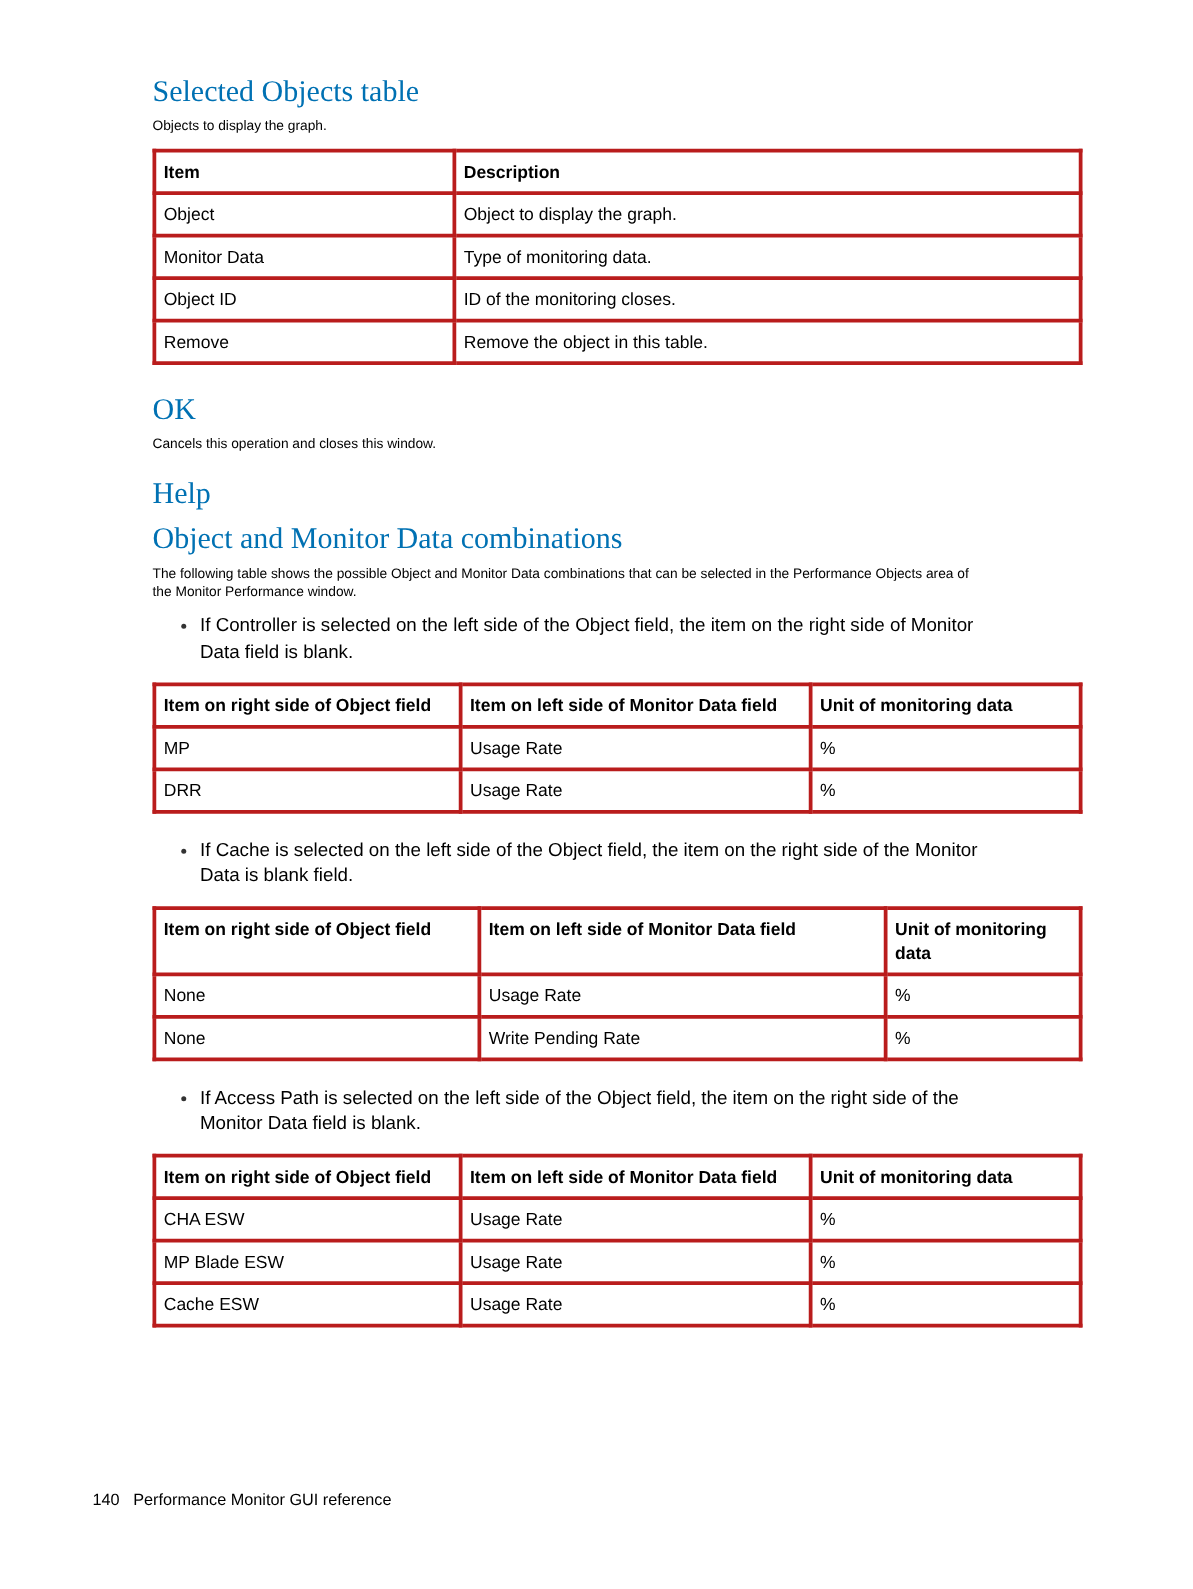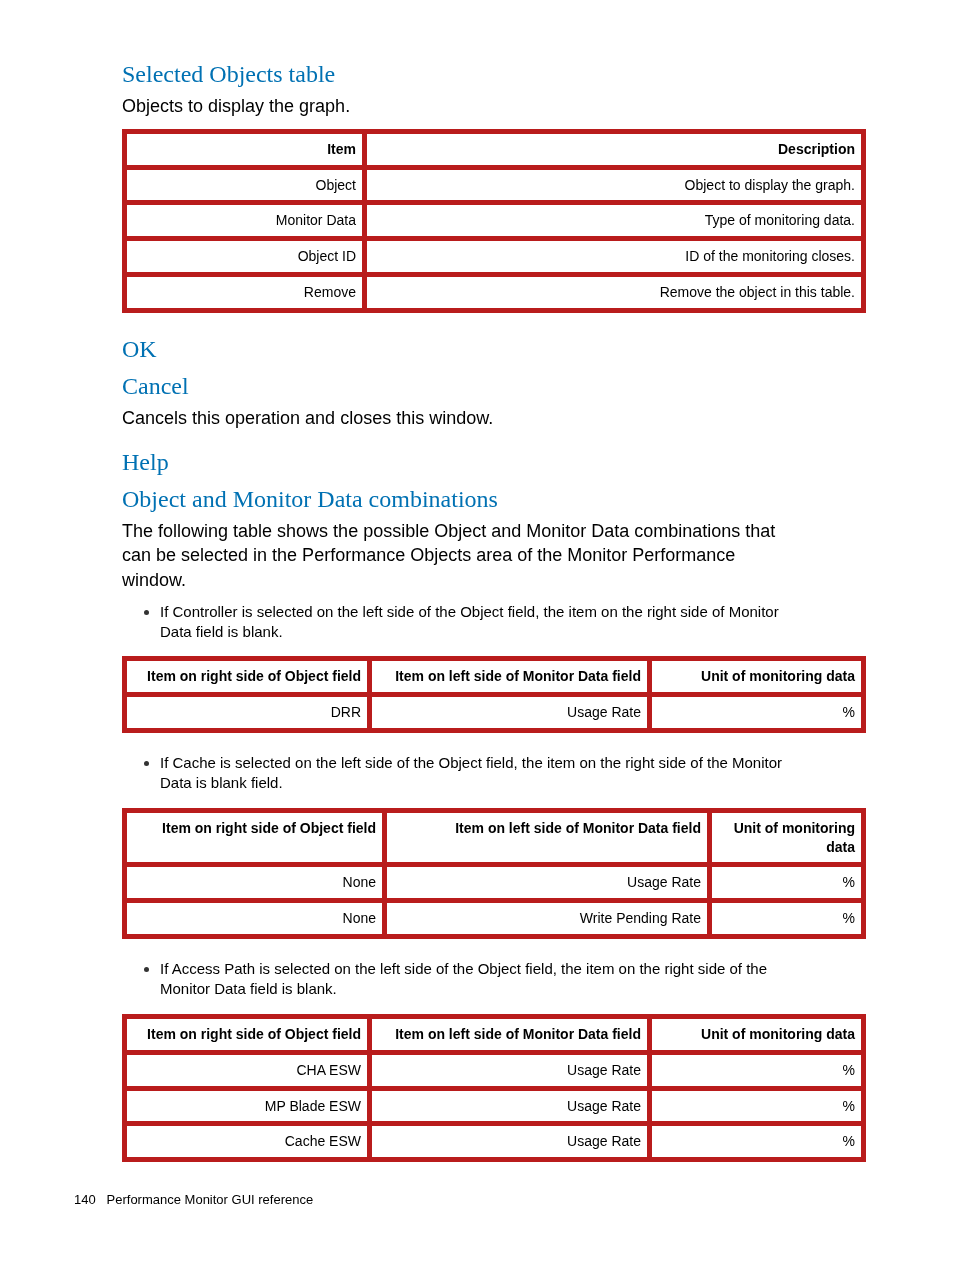--- a/index.html
+++ b/index.html
@@ -1,23 +1,23 @@
 <!DOCTYPE html>
 <html><head>
 <meta charset="utf-8">
 <style>
   body{margin:0;background:#fff;font-family:Arial,Helvetica,sans-serif;font-size:15px;color:#000;line-height:1.35}
   .page{width:876px;height:1271px;position:relative;padding:58px 88px 0 122px;box-sizing:border-box}
   h2{font-family:"Times New Roman",Georgia,serif;font-weight:400;color:#0071b3;margin:0 0 4px 0;font-size:24px}
   h2.tight{margin-top:18px}
-  p{margin:0 0 16px 0;font-size:18px}
+  p{margin:0 0 16px 0;font-size:11px}
   p.sub{margin:0 0 10px 0}
   table{border-collapse:collapse;width:744px;margin:0 0 0 0;font-size:14px}
   table.tbl{border-top:2px solid #0071b3;border-bottom:2px solid #0071b3;margin-bottom:20px}
-  th,td{text-align:right;padding:6px 6px 6px 6px;border:5px solid #b91c1c;vertical-align:top}
+  th,td{text-align:left;padding:6px 6px 6px 6px;border:3px solid #b91c1c;vertical-align:top}
   th{font-weight:700}
   ul{margin:0 0 14px 0;padding-left:38px}
   li{margin-bottom:4px;padding-left:0}
   li::marker{color:#333}
   .footer{position:absolute;bottom:62px;left:74px;font-size:13px;color:#000}
 </style>
 </head>
 <body>
 
 <div class="page">
@@ -51,21 +51,20 @@
         </tr>
       <tr>
           <td>Remove</td>
           <td>Remove the object in this table.</td>
         </tr>
     </tbody>
   </table>
 
   <h2 class="tight">OK</h2>
 
-  <h2>Cancel</h2>
   <p>Cancels this operation and closes this window.</p>
 
   <h2>Help</h2>
 
   <h2>Object and Monitor Data combinations</h2>
   <p class="sub">The following table shows the possible Object and Monitor Data combinations that can be selected in the Performance Objects area of the Monitor Performance window.</p>
 
   <ul>
       <li>If Controller is selected on the left side of the Object field, the item on the right side of Monitor Data field is blank.</li>
     </ul>
@@ -77,20 +76,25 @@
         <col>
       </colgroup>
     <thead>
         <tr>
       <th>Item on right side of Object field</th>
       <th>Item on left side of Monitor Data field</th>
       <th>Unit of monitoring data</th>
     </tr>
       </thead>
     <tbody>
+      <tr>
+          <td>MP</td>
+          <td>Usage Rate</td>
+          <td>%</td>
+        </tr>
       <tr>
           <td>DRR</td>
           <td>Usage Rate</td>
           <td>%</td>
         </tr>
     </tbody>
   </table>
 
   <ul>
       <li>If Cache is selected on the left side of the Object field, the item on the right side of the Monitor Data is blank field.</li>

